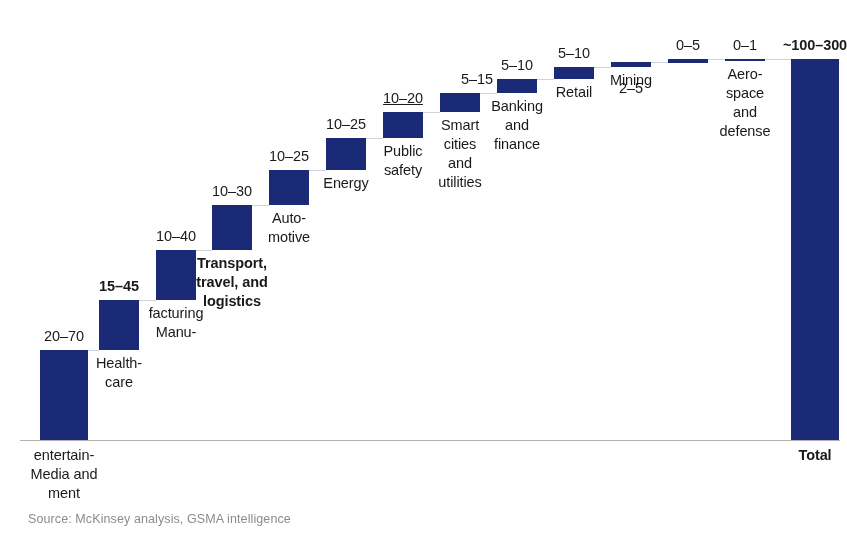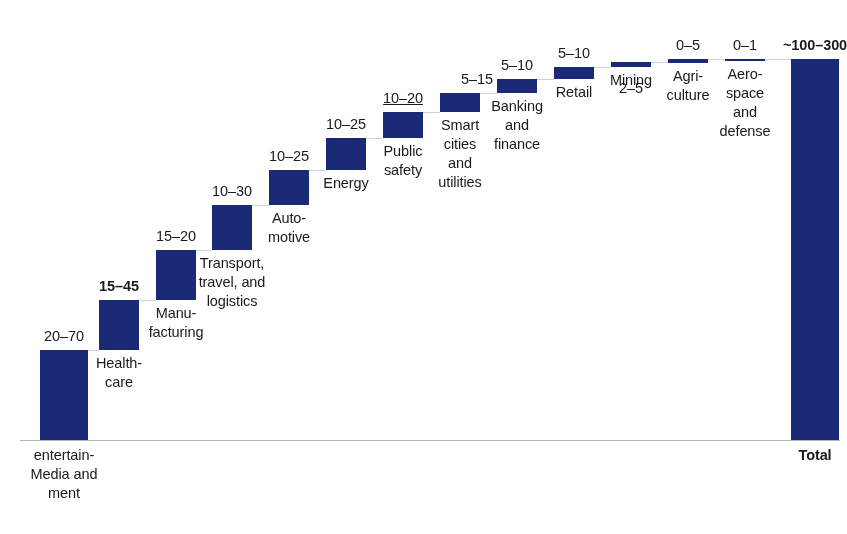--- a/index.html
+++ b/index.html
@@ -92,29 +92,29 @@
       </div>
       <div class="connector" style="left: 88px; top: 350px; width: 11px;"></div>
       <div class="bar" style="left: 99px; top: 300px; width: 40px; height: 50px; background: rgb(27, 42, 119);"></div>
       <div class="value-label" style="width: 90px; left: 74px; top: 278px; font-weight: bold;">15–45</div>
       <div class="cat-label" style="width: 104px; left: 67px; top: 354px;">
         <div>Health‑</div>
         <div>care</div>
       </div>
       <div class="connector" style="left: 139px; top: 300px; width: 17px;"></div>
       <div class="bar" style="left: 156px; top: 250px; width: 40px; height: 50px; background: rgb(27, 42, 119);"></div>
-      <div class="value-label" style="width: 90px; left: 131px; top: 228px;">15–20</div>
+      <div class="value-label" style="width: 90px; left: 131px; top: 228px;">10–40</div>
       <div class="cat-label" style="width: 104px; left: 124px; top: 304px;">
+        <div>facturing</div>
         <div>Manu‑</div>
-        <div>facturing</div>
       </div>
       <div class="connector" style="left: 196px; top: 250px; width: 16px;"></div>
       <div class="bar" style="left: 212px; top: 205px; width: 40px; height: 45px; background: rgb(27, 42, 119);"></div>
       <div class="value-label" style="width: 90px; left: 187px; top: 183px;">10–30</div>
-      <div class="cat-label" style="width: 104px; left: 180px; top: 254px;">
+      <div class="cat-label" style="width: 104px; left: 180px; top: 254px; font-weight: bold;">
         <div>Transport,</div>
         <div>travel, and</div>
         <div>logistics</div>
       </div>
       <div class="connector" style="left: 252px; top: 205px; width: 17px;"></div>
       <div class="bar" style="left: 269px; top: 170px; width: 40px; height: 35px; background: rgb(27, 42, 119);"></div>
       <div class="value-label" style="width: 90px; left: 244px; top: 148px;">10–25</div>
       <div class="cat-label" style="width: 104px; left: 237px; top: 209px;">
         <div>Auto‑</div>
         <div>motive</div>
@@ -157,35 +157,32 @@
       </div>
       <div class="connector" style="left: 594px; top: 67px; width: 17px;"></div>
       <div class="bar" style="left: 611px; top: 62px; width: 40px; height: 5px; background: rgb(27, 42, 119);"></div>
       <div class="value-label" style="width: 90px; left: 586px; top: 40px; margin-top: 40px;">2–5</div>
       <div class="cat-label" style="width: 104px; left: 579px; top: 71px;">
         <div>Mining</div>
       </div>
       <div class="connector" style="left: 651px; top: 62px; width: 17px;"></div>
       <div class="bar" style="left: 668px; top: 59px; width: 40px; height: 4px; background: rgb(27, 42, 119);"></div>
       <div class="value-label" style="width: 90px; left: 643px; top: 37px;">0–5</div>
-      <div class="cat-label" style="width: 104px; left: 636px; top: 67px;">
-        <div>Agri‑</div>
-        <div>culture</div>
-      </div>
       <div class="connector" style="left: 708px; top: 59px; width: 17px;"></div>
       <div class="bar" style="left: 725px; top: 59px; width: 40px; height: 2px; background: rgb(27, 42, 119);"></div>
       <div class="value-label" style="width: 90px; left: 700px; top: 37px;">0–1</div>
       <div class="cat-label" style="width: 104px; left: 693px; top: 65px;">
         <div>Aero‑</div>
         <div>space</div>
         <div>and</div>
         <div>defense</div>
       </div>
       <div class="connector" style="left: 765px; top: 59px; width: 26px;"></div>
       <div class="bar" style="left: 791px; top: 59px; width: 48px; height: 381px; background: rgb(27, 42, 119);"></div>
       <div class="value-label bold" style="width: 120px; left: 755px; top: 37px;">~100–300</div>
       <div class="cat-label bold" style="width: 104px; left: 763px; top: 446px;">
         <div>Total</div>
       </div>
     </div>
 
+  <div id="source-note">Source: McKinsey analysis, GSMA intelligence</div>
 
 </div>
 
 </body></html>

